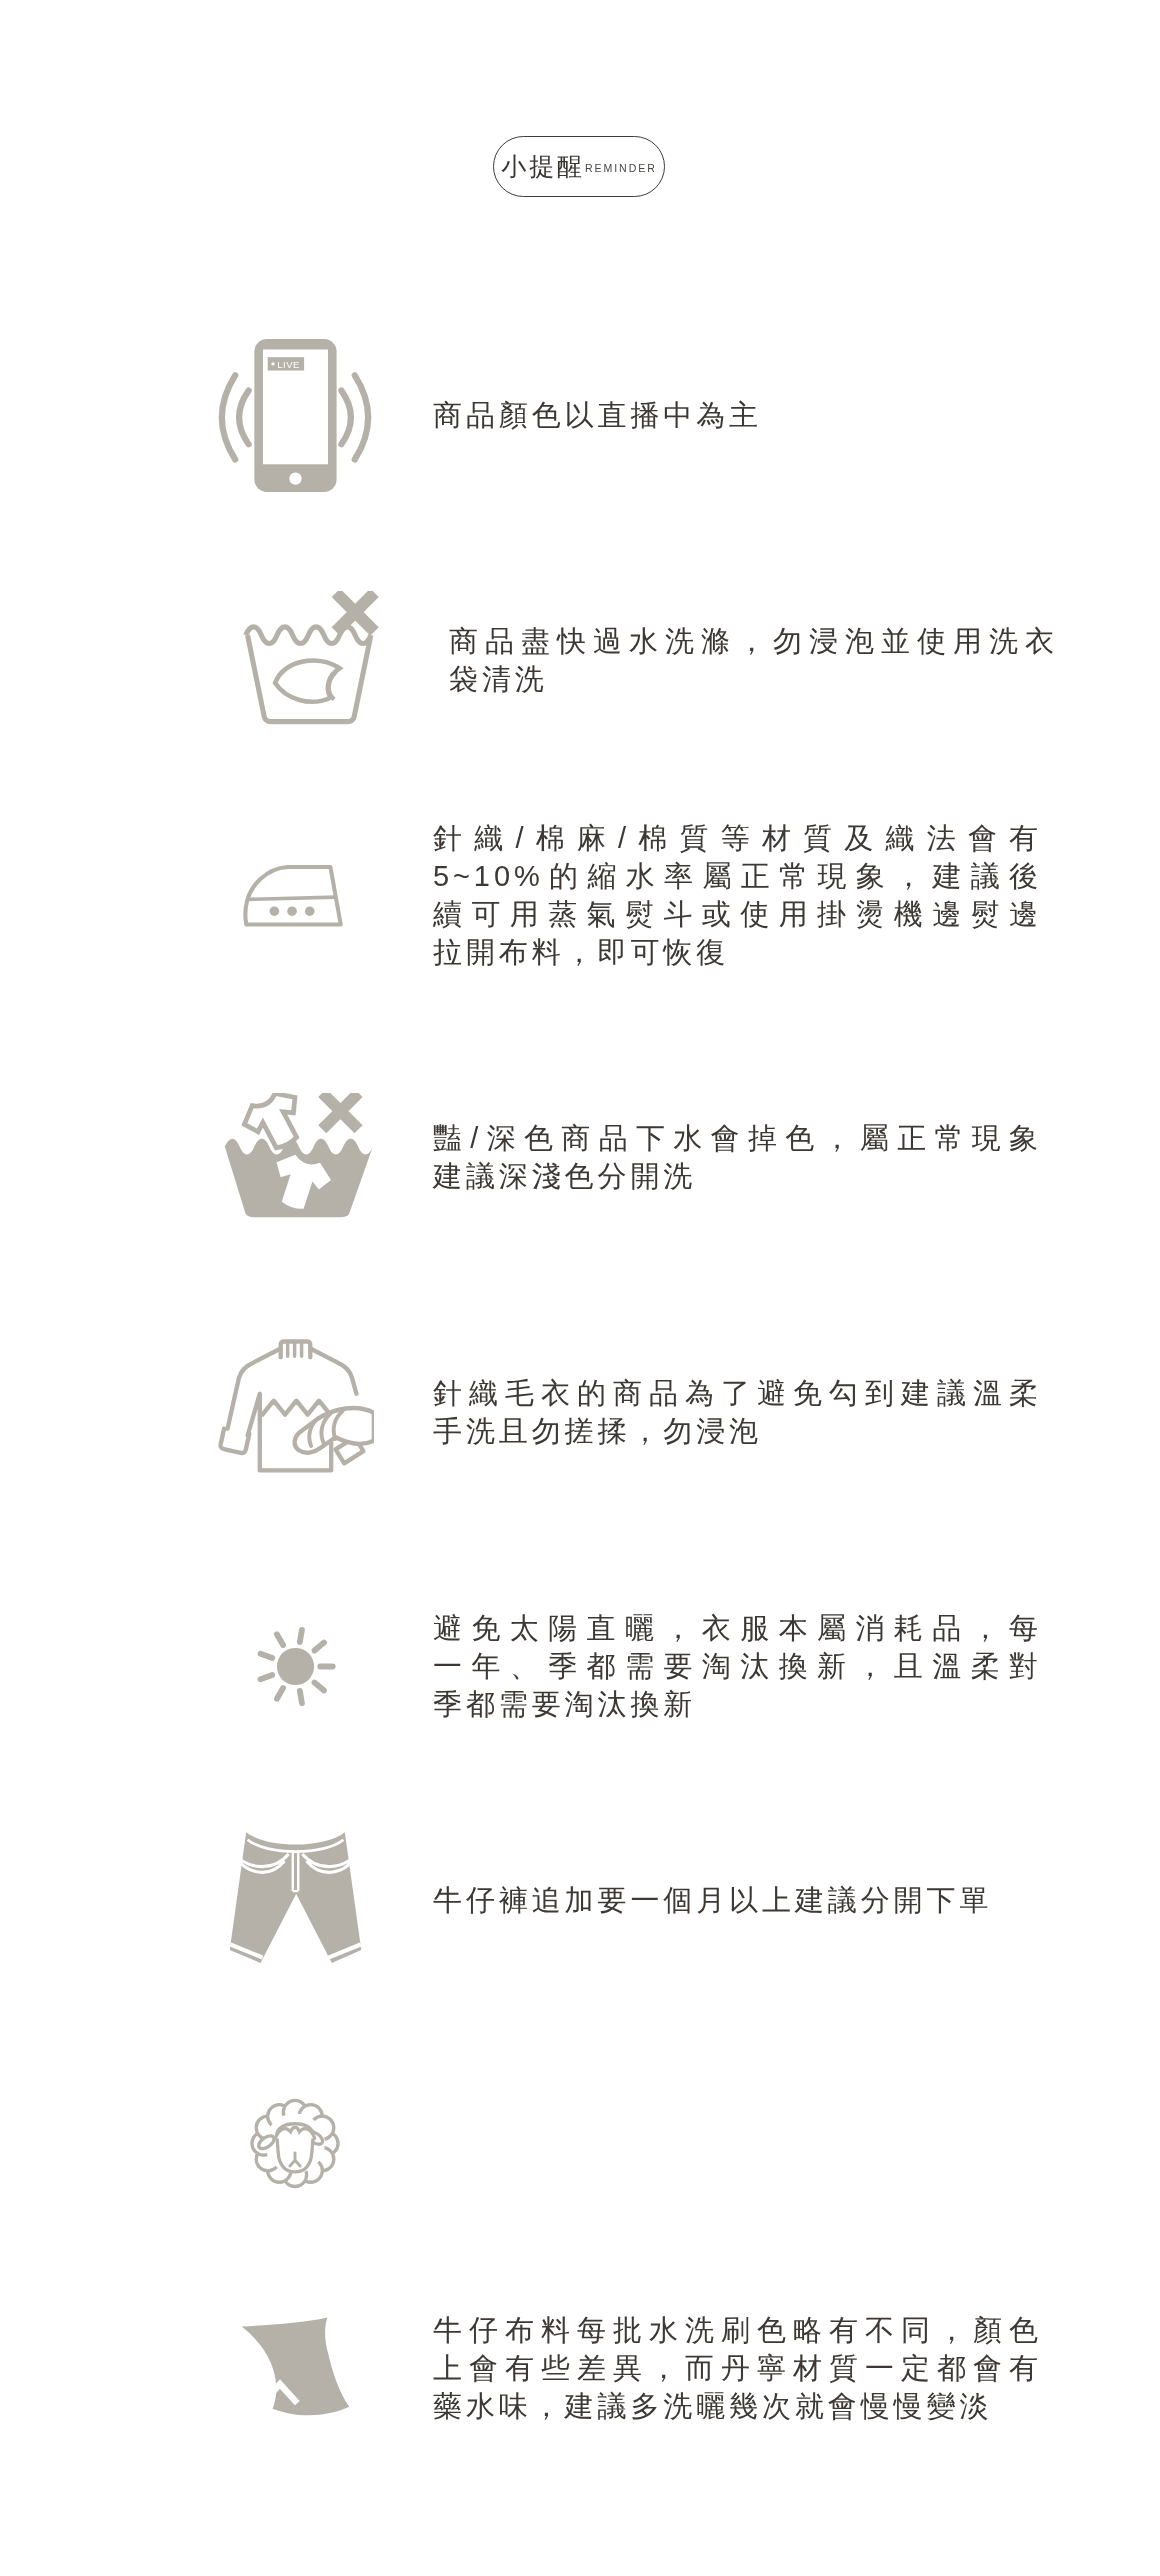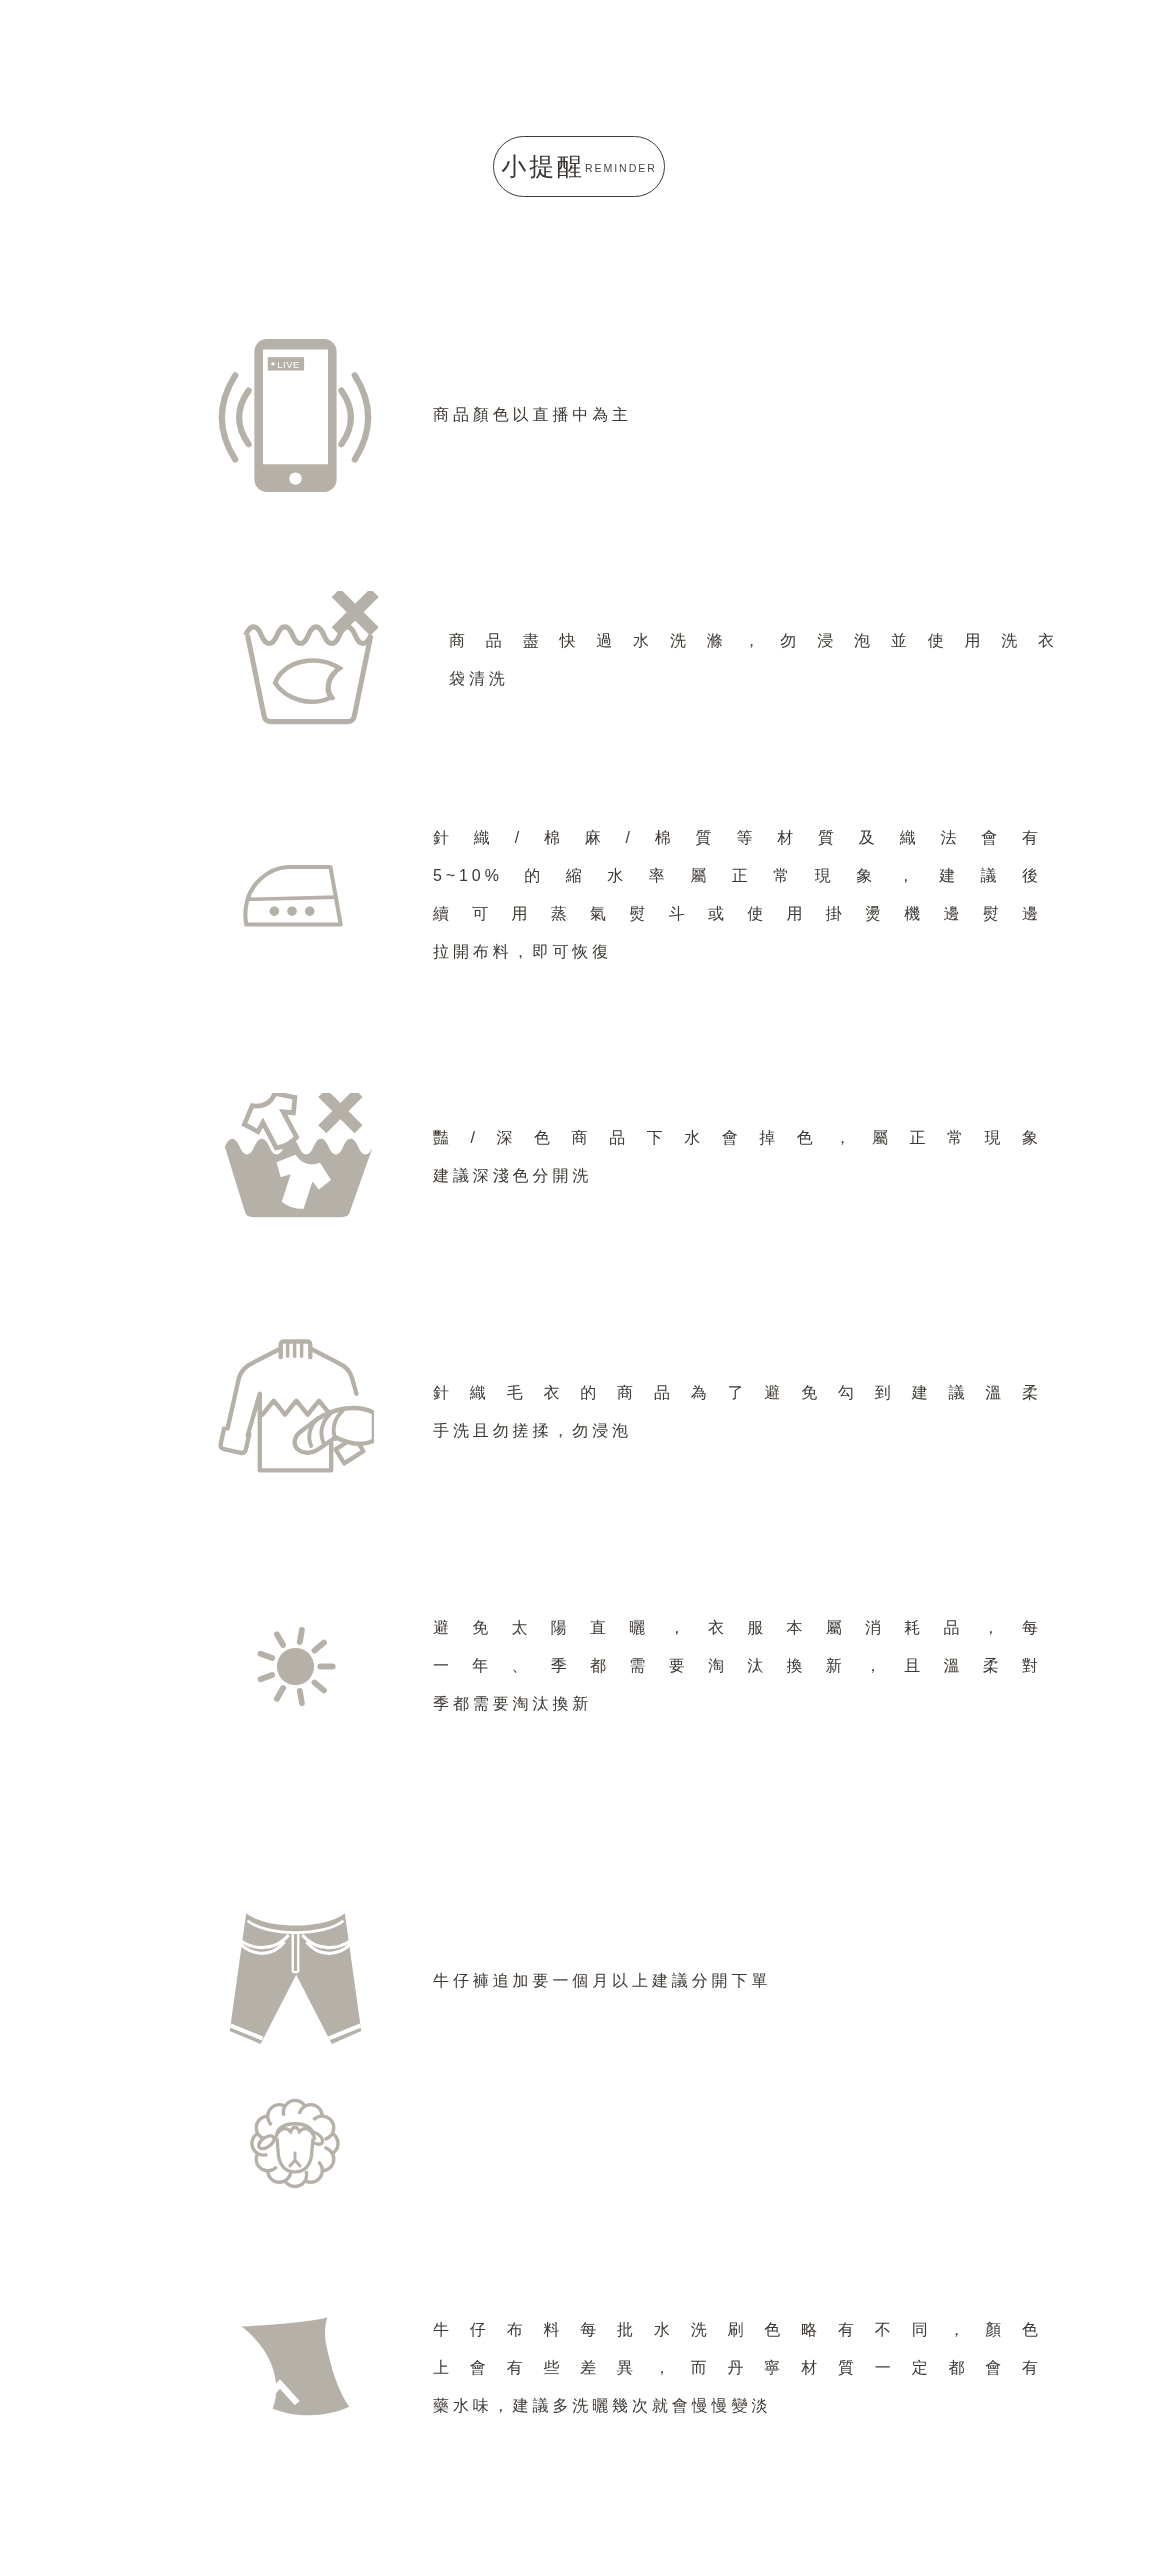--- a/index.html
+++ b/index.html
@@ -25,33 +25,33 @@
   .row{position:absolute;left:0;width:1028px;}
   .icon-col{
     position:absolute;left:145px;top:0;width:300px;height:100%;
     display:flex;align-items:center;justify-content:center;
   }
   .text-col{
     position:absolute;left:433px;width:609px;top:50%;
     transform:translateY(-50%);
   }
   .line{
-    font-size:16px;line-height:38px;letter-spacing:3.9px;color:var(--text);
+    font-size:29px;line-height:38px;letter-spacing:3.9px;color:var(--text);
     text-align:justify;text-align-last:justify;
     text-justify:inter-character;white-space:nowrap;
   }
   .line:last-child{text-align-last:left;}
   svg{display:block;}
   .r1{top:329px;height:172px;}
   .r2{top:576px;height:168px;margin-left:16px;}
   .r3{top:806px;height:178px;}
   .r4{top:1073px;height:168px;}
   .r5{top:1323px;height:178px;}
   .r6{top:1577px;height:178px;}
-  .r7{top:1892px;height:178px;text-decoration:underline;}
+  .r7{top:1811px;height:178px;text-decoration:underline;}
   .r8{top:2055px;height:174px;}
   .r9{top:2279px;height:178px;}
 </style>
 </head>
 <body>
 
 <div>
 
   <div class="badge">
     <div class="badge-title">小提醒</div>

